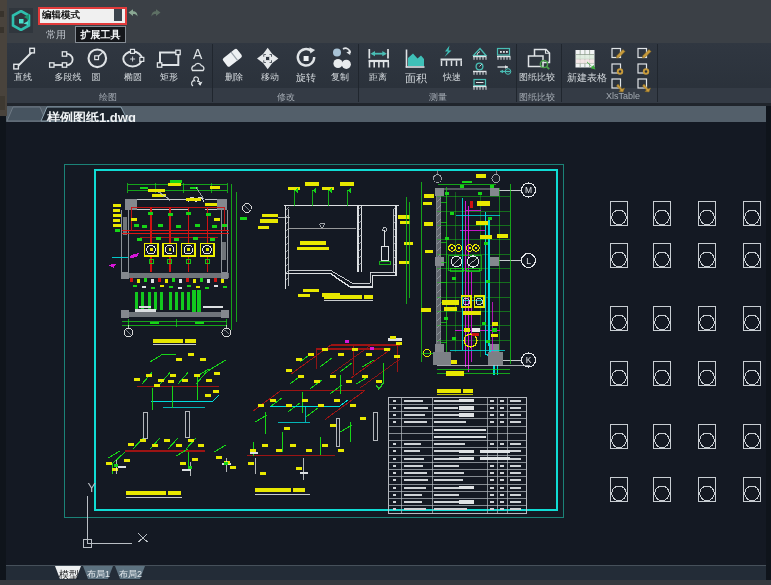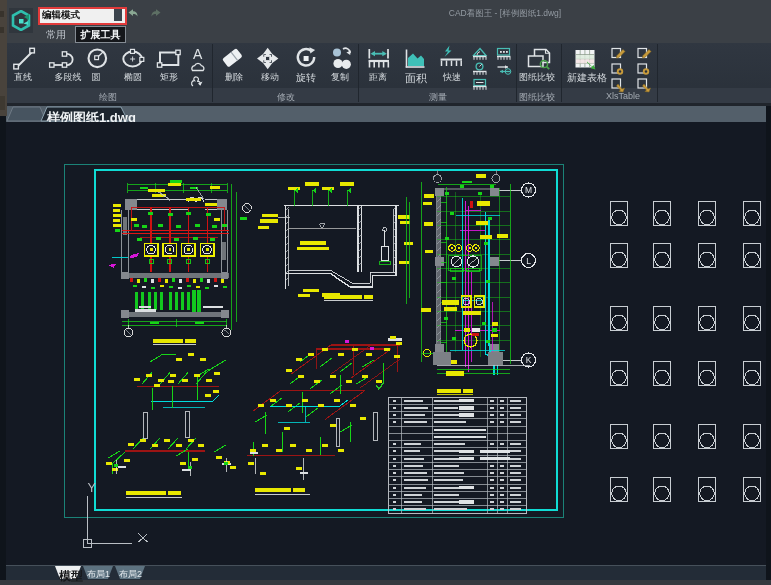--- a/index.html
+++ b/index.html
@@ -22,21 +22,20 @@
 </svg>
 <div class="abs" style="left:38px;top:7px;width:85px;height:14px;background:#f0f0f0;border:2px solid #e23b3b;"></div>
 <div class="abs" style="left:42px;top:9px;font-size:9.5px;font-weight:bold;color:#111;">编辑模式</div>
 <div class="abs" style="left:114px;top:9px;width:8px;height:12px;background:#3c444d;"></div>
 <svg class="abs" style="left:126px;top:7px" width="14" height="13" viewBox="0 0 14 13">
 <path d="M2.5 5.5 L7 2.2 L7 4.3 C9.8 4.3 11.5 5.8 11.5 9.5 C10.5 7.2 9.2 6.9 7 6.9 L7 9 Z" fill="#8aa893"></path>
     </svg>
 <svg class="abs" style="left:149px;top:7px" width="14" height="13" viewBox="0 0 14 13">
 <path d="M11.5 5.5 L7 2.2 L7 4.3 C4.2 4.3 2.5 5.8 2.5 9.5 C3.5 7.2 4.8 6.9 7 6.9 L7 9 Z" fill="#5d6f64"></path>
     </svg>
-<div class="abs" style="left:380px;top:8px;width:250px;text-align:center;font-size:8.5px;color:#939aa2;">CAD看图王 - [样例图纸1.dwg]</div>
 <div class="abs" style="left:46px;top:28px;font-size:10px;color:#c6ccd2;">常用</div>
 <div class="abs" style="left:75px;top:26px;width:49px;height:15px;background:#15171b;border:1px solid #848b93;color:#f2f4f6;font-size:10px;font-weight:bold;text-align:center;line-height:15px;">扩展工具</div>
 <div class="abs" style="left:212px;top:44px;width:1px;height:58px;background:#20262e;"></div>
 <div class="abs" style="left:358px;top:44px;width:1px;height:58px;background:#20262e;"></div>
 <div class="abs" style="left:516px;top:44px;width:1px;height:58px;background:#20262e;"></div>
 <div class="abs" style="left:561px;top:44px;width:1px;height:58px;background:#20262e;"></div>
 <div class="abs" style="left:657px;top:44px;width:1px;height:58px;background:#20262e;"></div>
 <div class="abs" style="left:63px;top:91px;width:90px;text-align:center;font-size:9px;color:#a3aab2;">绘图</div>
 <div class="abs" style="left:241px;top:91px;width:90px;text-align:center;font-size:9px;color:#a3aab2;">修改</div>
 <div class="abs" style="left:393px;top:91px;width:90px;text-align:center;font-size:9px;color:#a3aab2;">测量</div>
@@ -193,21 +192,21 @@
 <path d="M13 1 L40 1 L46 15 L7 15 Z" fill="#475460" stroke="#6e7984" stroke-width="1"></path>
 <path d="M47 1 L121 1 L128 15 L41 15 Z" fill="#1d252e" stroke="#8ca1ae" stroke-width="1"></path>
 </svg>
 <div class="abs" style="left:11px;top:109px;font-size:9px;color:#c4cbd1;margin-top:24px;">起始页</div>
 <div class="abs" style="left:47px;top:109px;font-size:13px;font-weight:bold;letter-spacing:0px;color:#f0f3f5;">样例图纸1.dwg</div>
 <svg class="abs" style="left:0;top:566px" width="200" height="14" viewBox="0 0 200 14">
 <path d="M55 0 L81 0 L76 13 L60 13 Z" fill="#eef0f1"></path>
 <path d="M83 0 L113 0 L108 13 L88 13 Z" fill="#5d7280"></path>
 <path d="M115 0 L145 0 L140 13 L120 13 Z" fill="#5d7280"></path>
 </svg>
-<div class="abs" style="left:59px;top:568px;font-size:12px;font-weight:bold;color:#16181a;">模型</div>
+<div class="abs" style="left:59px;top:568px;font-size:10px;font-weight:normal;color:#16181a;">模型</div>
 <div class="abs" style="left:87px;top:568px;font-size:9px;color:#e3e8ec;">布局1</div>
 <div class="abs" style="left:119px;top:568px;font-size:9px;color:#e3e8ec;">布局2</div>
 <svg class="abs" style="left:0;top:122px" width="771" height="443" viewBox="0 0 771 443" shape-rendering="crispEdges">
       <rect x="0" y="0" width="771" height="443" fill="#141923"></rect>
       <rect x="64" y="42" width="499" height="353" fill="none" stroke="#1b8277" stroke-width="1"></rect>
       <rect x="95" y="48" width="462" height="340" fill="none" stroke="#10dcd4" stroke-width="2"></rect>
       <line x1="127.7" y1="62.5" x2="227" y2="62.5" stroke="#17d417" stroke-width="0.95" opacity="0.78"></line>
       <line x1="127.7" y1="68.5" x2="227" y2="68.5" stroke="#17d417" stroke-width="0.95" opacity="0.78"></line>
       <line x1="127.7" y1="60.5" x2="127.7" y2="70.5" stroke="#17d417" stroke-width="0.95" opacity="0.78"></line>
       <line x1="155" y1="60.5" x2="155" y2="70.5" stroke="#17d417" stroke-width="0.95" opacity="0.78"></line>

